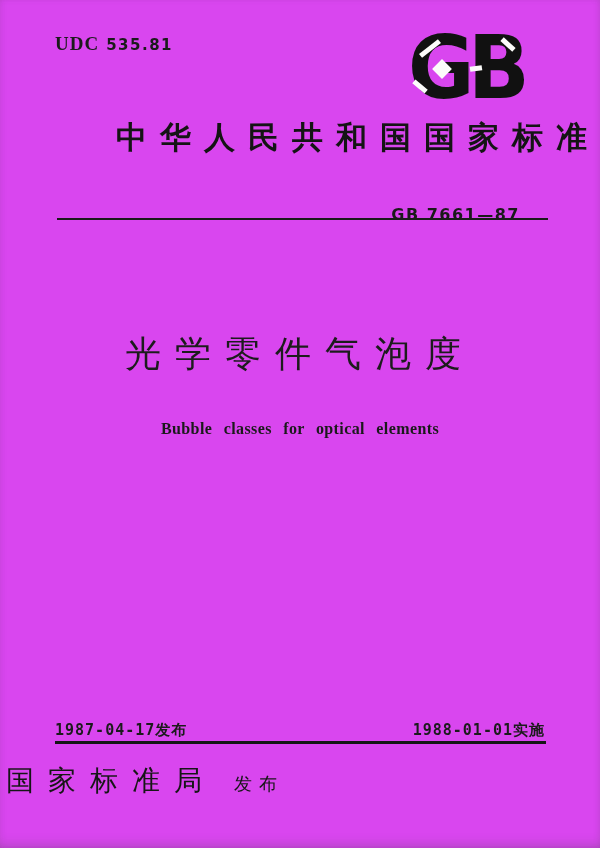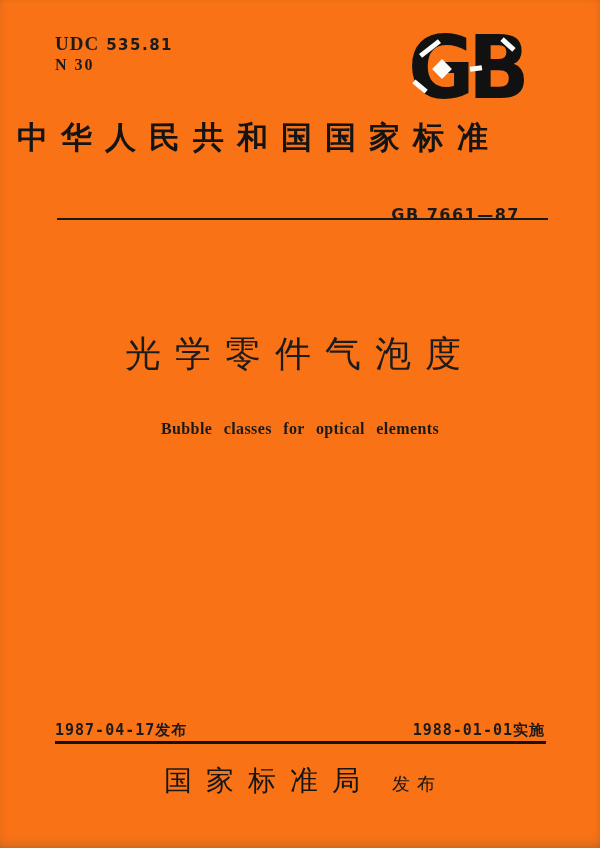--- a/index.html
+++ b/index.html
@@ -4,21 +4,21 @@
 <style>
   html, body {
     margin: 0;
     padding: 0;
     background: #ffffff;
   }
   .page {
     position: relative;
     width: 600px;
     height: 848px;
-    background: #f97316;
+    background: #d946ef;
     color: #1b1b1b;
     font-family: "Liberation Sans", "DejaVu Sans", sans-serif;
     overflow: hidden;
   }
   
   .page::after {
     content: "";
     position: absolute;
     inset: 0;
     pointer-events: none;
@@ -88,21 +88,21 @@
   .bevel.b4 { left: 92px; top: 6px;  width: 16px; height: 5px; transform: rotate(42deg); }
   .bevel.b5 { left: 62px; top: 30px; width: 12px; height: 5px; transform: rotate(-8deg); }
 
   
   .header-title {
     position: absolute;
     top: 117px;
     left: 0;
     width: 100%;
     box-sizing: border-box;
-    text-align: left;
+    text-align: right;
     font-weight: bold;
     font-size: 31px;
     letter-spacing: 13px;
     padding-left: 17px;
     white-space: nowrap;
     color: #141414;
   }
   .standard-number {
     position: absolute;
     top: 177px;
@@ -182,21 +182,21 @@
     width: 491px;
     height: 3px;
     background: #151515;
   }
   .publisher-row {
     position: absolute;
     top: 762px;
     left: 0;
     width: 100%;
     display: flex;
-    justify-content: center;
+    justify-content: flex-start;
     align-items: baseline;
     gap: 18px;
     white-space: nowrap;
   }
   .publisher-name {
     font-size: 28px;
     font-weight: 500;
     letter-spacing: 14px;
     padding-left: 6px;
     color: #161616;
@@ -210,21 +210,20 @@
 </style>
 </head>
 <body>
 
 <div class="page">
 
   <div class="udc-block">
     <div>
       <span class="udc-scheme">UDC</span><span class="udc-number">535.81</span>
     </div>
-    <div class="udc-class">N 30</div>
   </div>
 
   <div class="gb-logo">
     <span class="gb-logo-text">GB</span>
     <span class="bevel b1"></span>
     <span class="bevel b2"></span>
     <span class="bevel b3"></span>
     <span class="bevel b4"></span>
     <span class="bevel b5"></span>
   </div>

